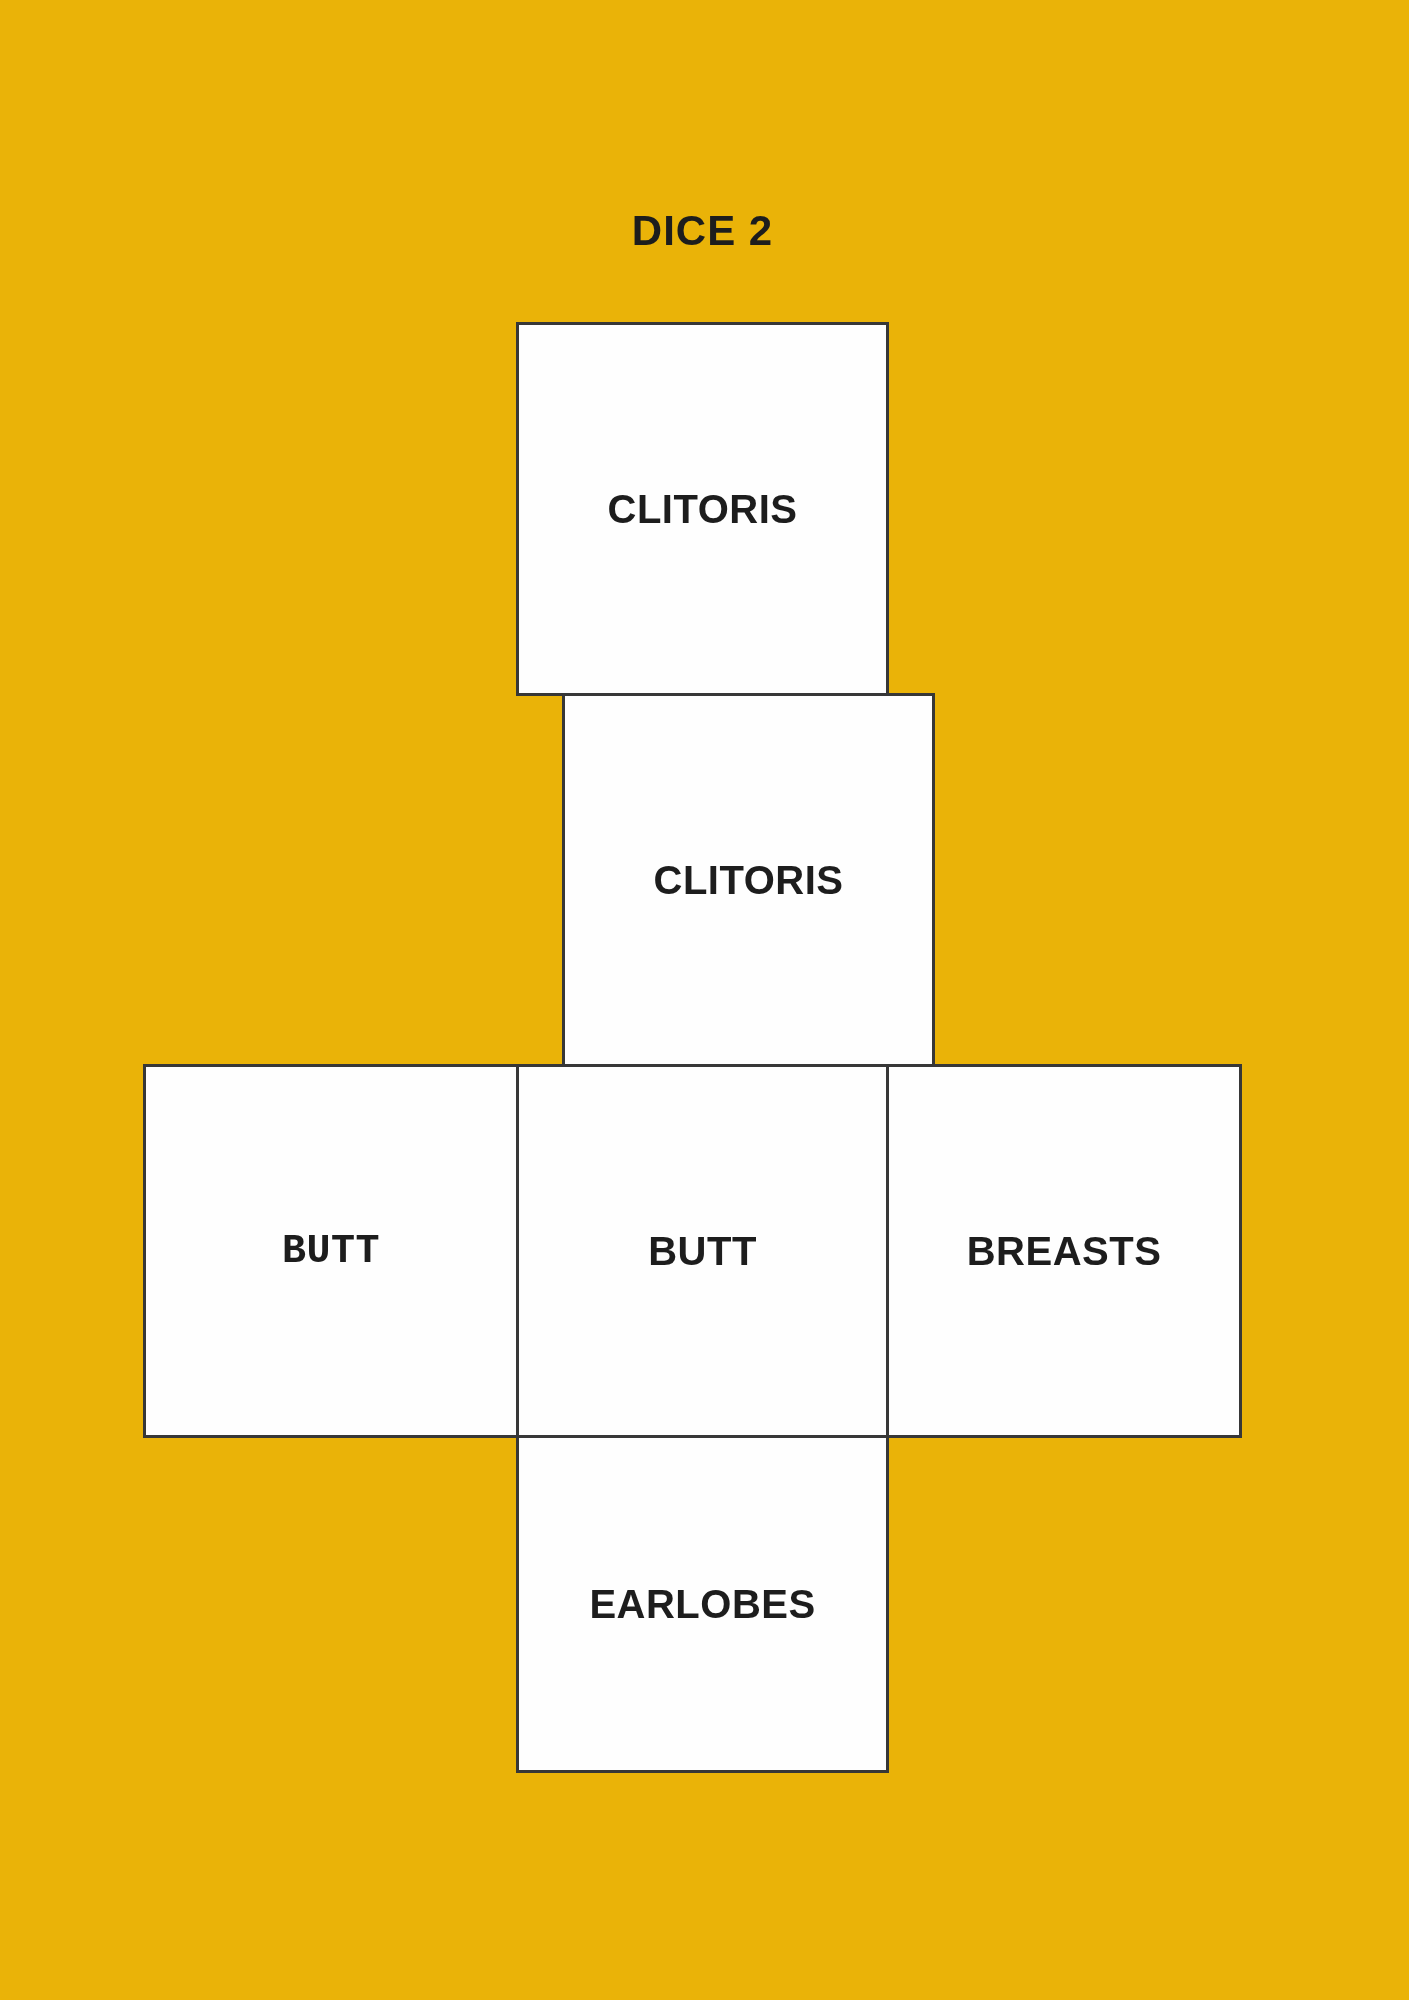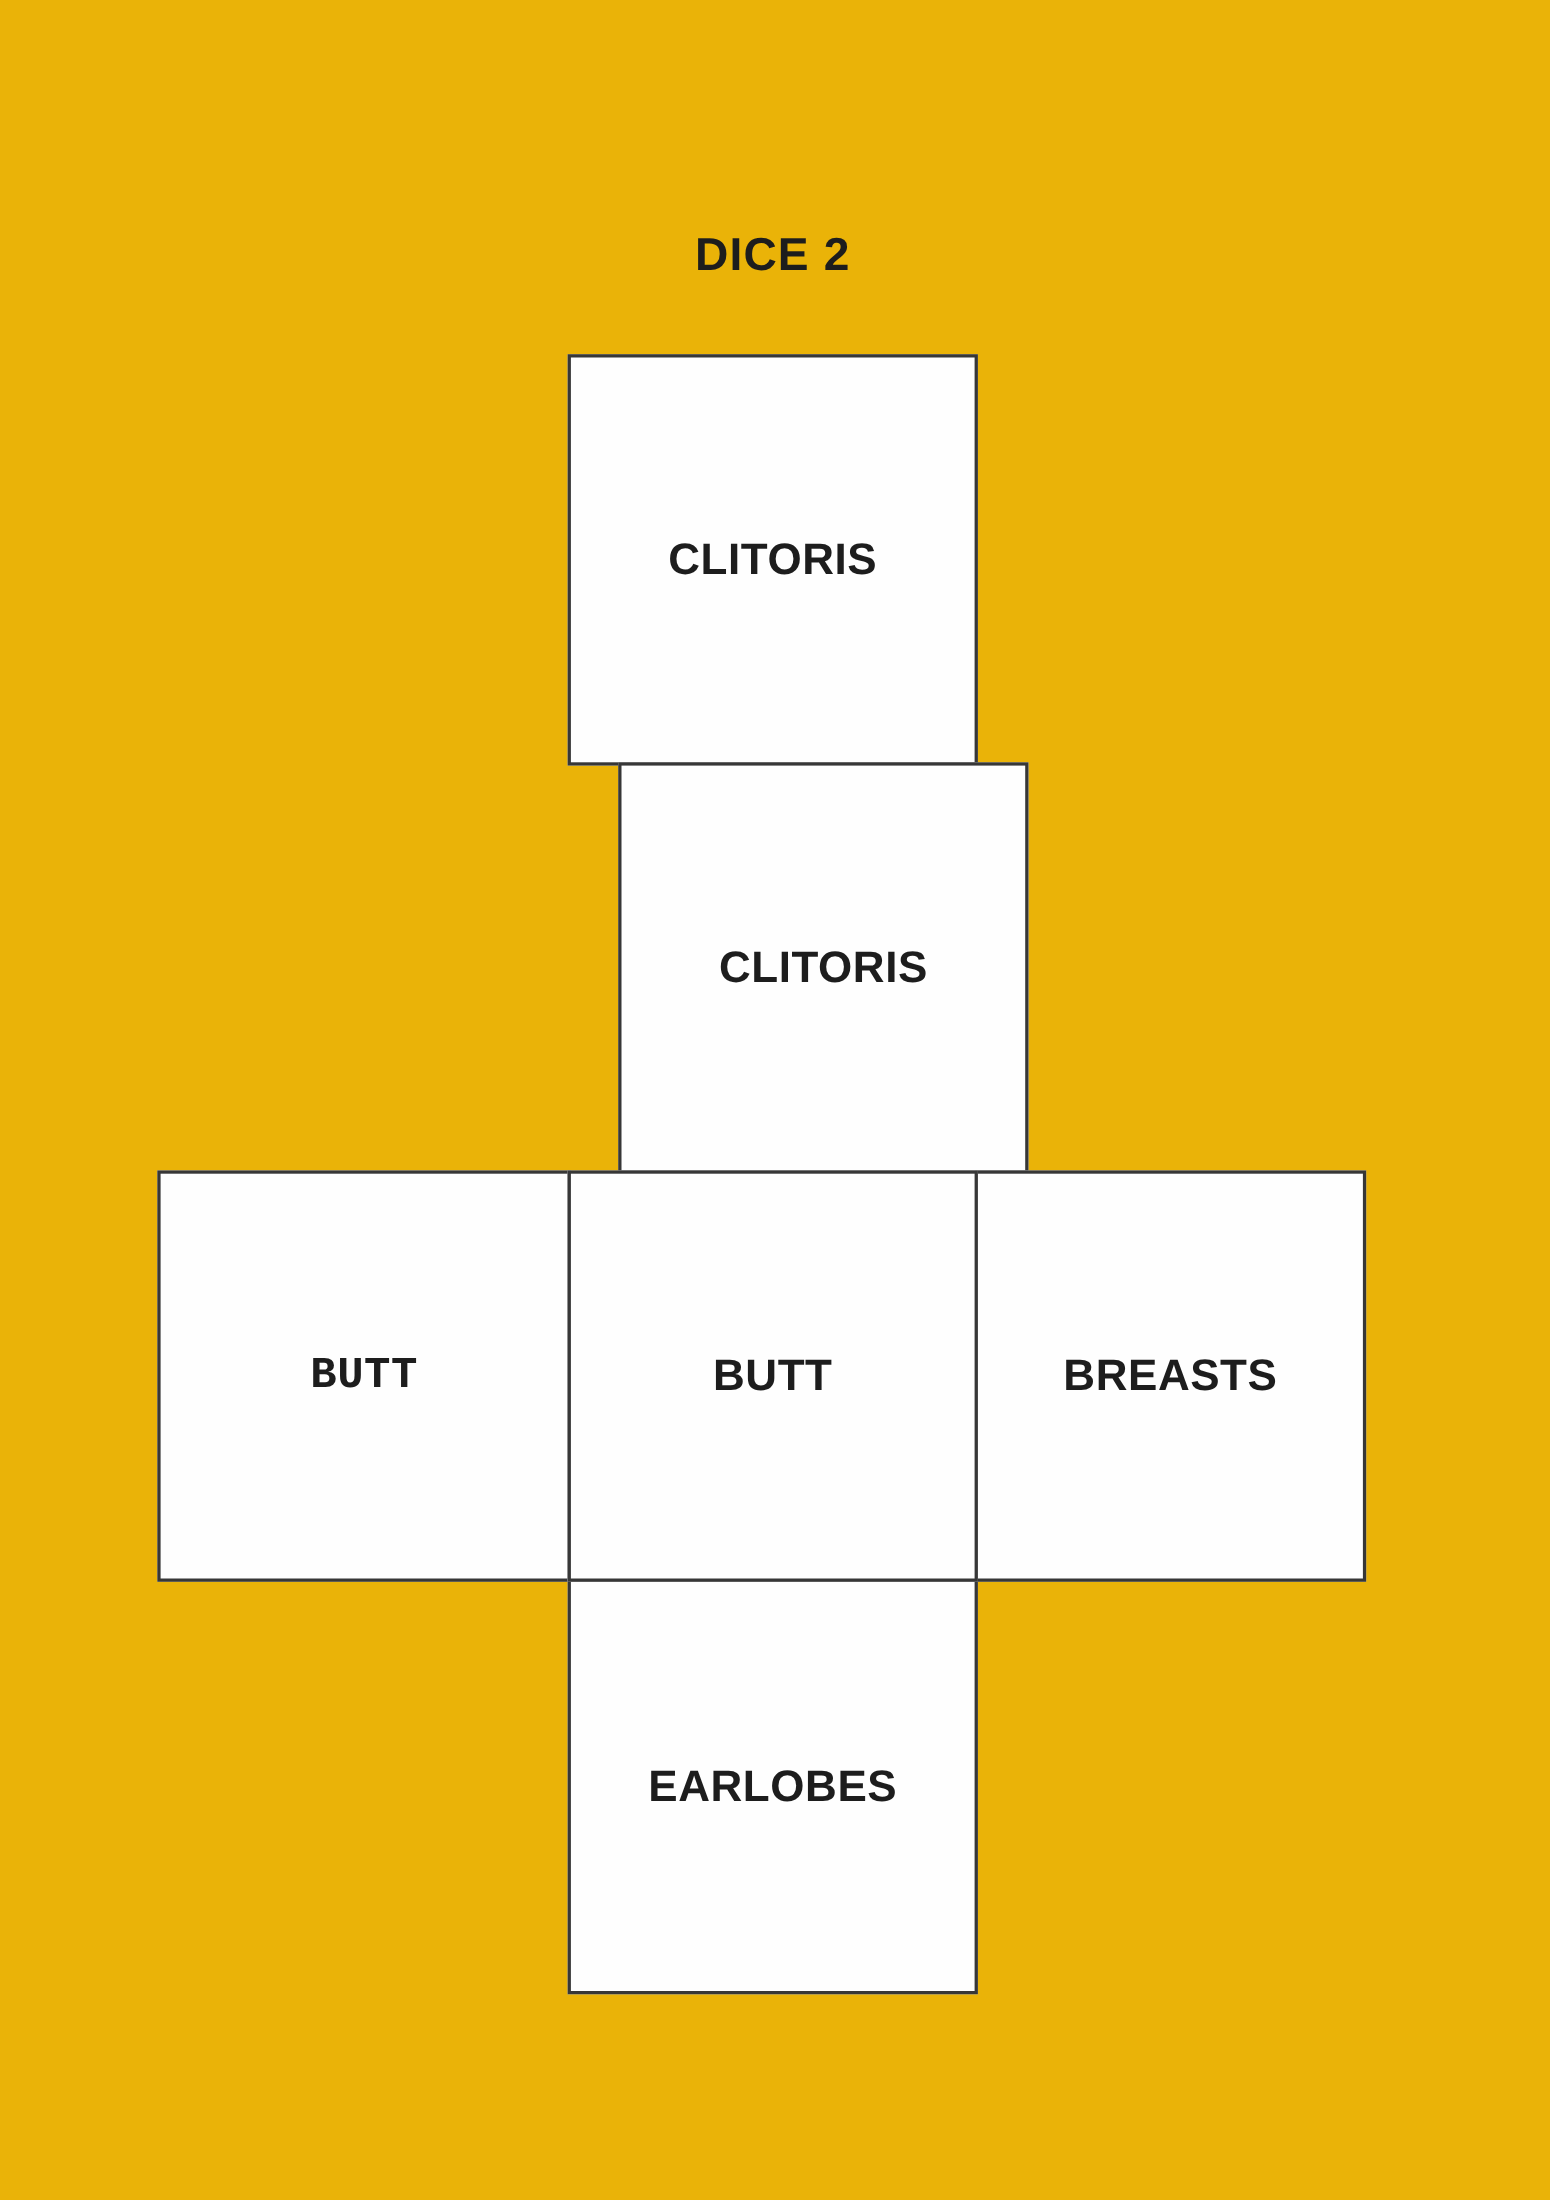--- a/index.html
+++ b/index.html
@@ -49,21 +49,21 @@
     white-space: nowrap;
   }
   
   .face-nipples  { left: 516px; top: 322px;  width: 373px; height: 374px; }
   .face-clitoris { left: 516px; top: 693px;  width: 373px; height: 374px; margin-left: 46px; }
   
   .face-butt     { left: 143px; top: 1064px; width: 376px; height: 374px; font-family: Liberation Mono, monospace; }
   .face-neck     { left: 516px; top: 1064px; width: 373px; height: 374px; z-index: 2; }
   .face-breasts  { left: 886px; top: 1064px; width: 356px; height: 374px; }
   
-  .face-earlobes { left: 516px; top: 1435px; width: 373px; height: 378px; }
+  .face-earlobes { left: 516px; top: 1435px; width: 373px; height: 338px; }
 </style>
 </head>
 <body>
 
 <div class="page">
 
   <div class="diagram-title">DICE 2</div>
 
   <div class="face face-nipples">
     <span>CLITORIS</span>

